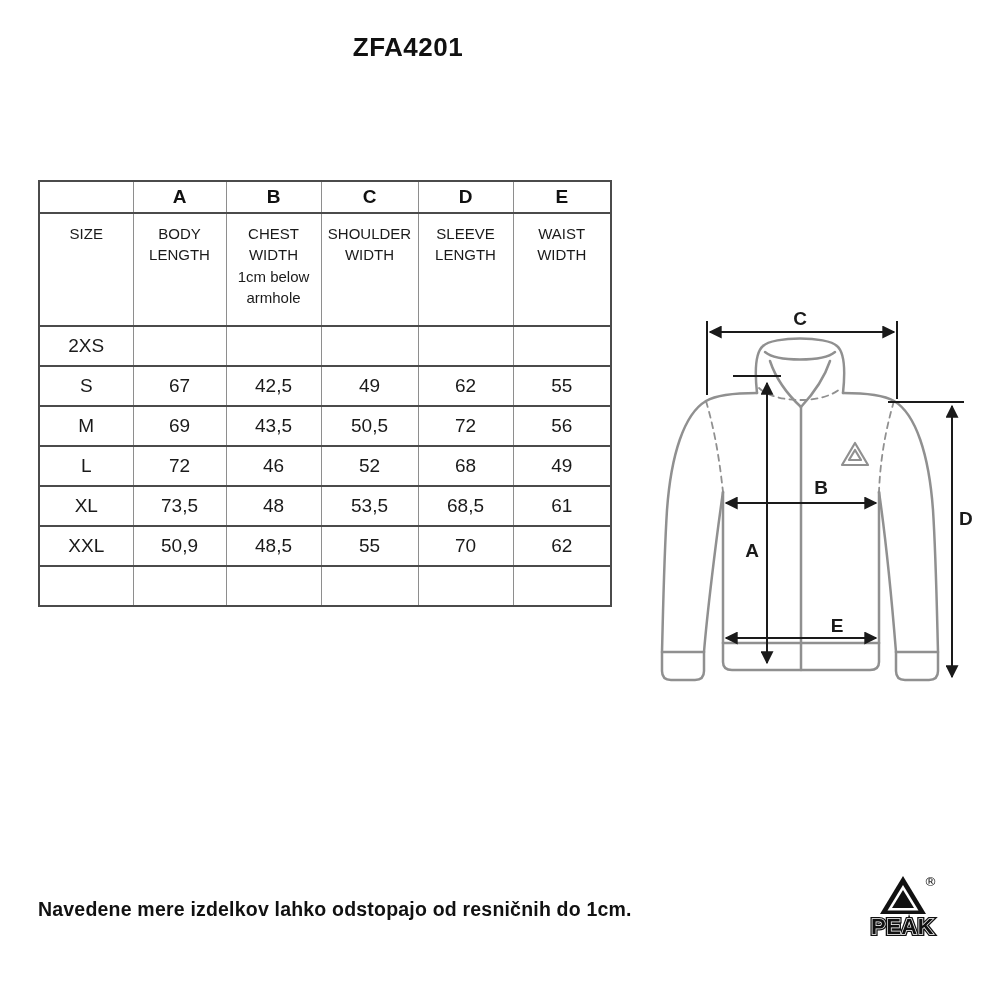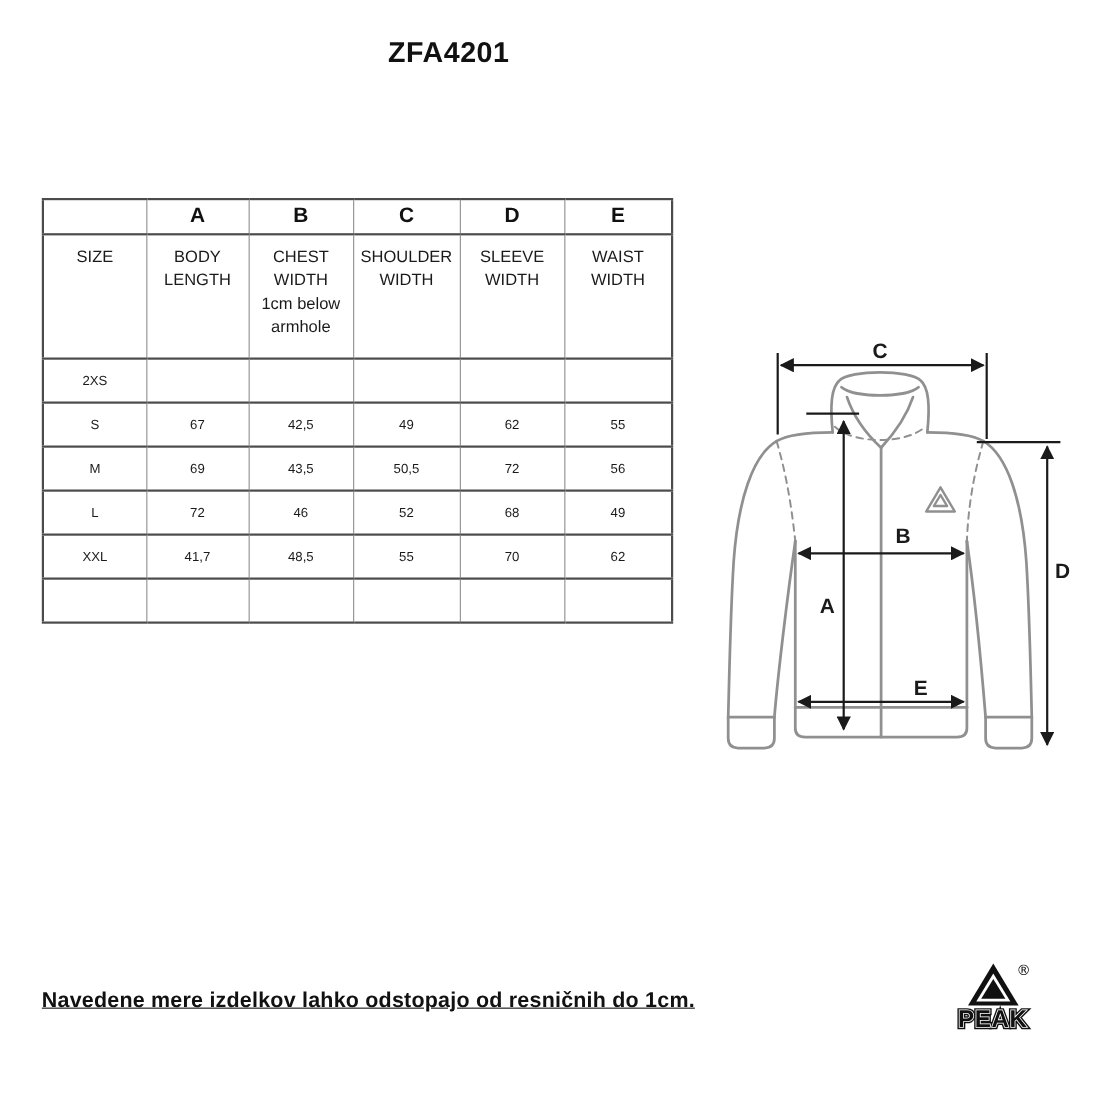--- a/index.html
+++ b/index.html
@@ -20,30 +20,30 @@
   .size-table td {
     border:1.5px solid #8e8e8e;
     border-top:2px solid #4b4b4b;
     border-bottom:2px solid #4b4b4b;
     text-align:center; vertical-align:middle;
     padding:0; overflow:hidden;
   }
   .letter-row td { height:30px; font-size:19px; font-weight:bold; color:#111; }
   .label-row td { height:102px; vertical-align:top; padding-top:9px; font-size:15px; line-height:1.42; }
   .label-row .col-label, .label-row .col-sublabel { display:block; padding:0 4px; }
-  .size-table tbody td { height:38px; font-size:12px; }
+  .size-table tbody td { height:38px; font-size:19px; }
   
   .jacket-diagram { position:absolute; left:630px; top:295px; }
   .dim-label {
     font-family:"Liberation Sans", sans-serif; font-size:19px; font-weight:bold; fill:#1a1a1a;
   }
   
   .footer-note {
     position:absolute; left:38px; top:898px;
-    font-size:19.5px; font-weight:bold; color:#111; letter-spacing:0.2px;text-decoration:underline;
+    font-size:19.5px; font-weight:bold; color:#111; letter-spacing:0.2px;
   }
   .peak-logo { position:absolute; left:864px; top:870px; }
   .logo-word {
     font-family:"Liberation Sans", sans-serif; font-size:22px; font-weight:bold;
     letter-spacing:0.5px;
   }
   .logo-word-outer { fill:#111; stroke:#111; stroke-width:4; }
   .logo-word-inner { fill:#111; stroke:#ffffff; stroke-width:1.4; paint-order:stroke; }
   .logo-reg { font-family:"DejaVu Sans", sans-serif; font-size:13px; fill:#111; }
 </style>
@@ -78,21 +78,21 @@
         <span class="col-label">BODY LENGTH</span>
       </td>
       <td>
         <span class="col-label">CHEST WIDTH</span>
         <span class="col-sublabel">1cm below armhole</span>
       </td>
       <td>
         <span class="col-label">SHOULDER WIDTH</span>
       </td>
       <td>
-        <span class="col-label">SLEEVE WIDTH</span>
+        <span class="col-label">SLEEVE LENGTH</span>
       </td>
       <td>
         <span class="col-label">WAIST WIDTH</span>
       </td>
     </tr>
   </thead>
   <tbody>
       <tr>
         <td>2XS</td>
         <td></td>
@@ -119,22 +119,30 @@
       </tr>
       <tr>
         <td>L</td>
         <td>72</td>
         <td>46</td>
         <td>52</td>
         <td>68</td>
         <td>49</td>
       </tr>
       <tr>
+        <td>XL</td>
+        <td>73,5</td>
+        <td>48</td>
+        <td>53,5</td>
+        <td>68,5</td>
+        <td>61</td>
+      </tr>
+      <tr>
         <td>XXL</td>
-        <td>41,7</td>
+        <td>50,9</td>
         <td>48,5</td>
         <td>55</td>
         <td>70</td>
         <td>62</td>
       </tr>
       <tr>
         <td></td>
         <td></td>
         <td></td>
         <td></td>

